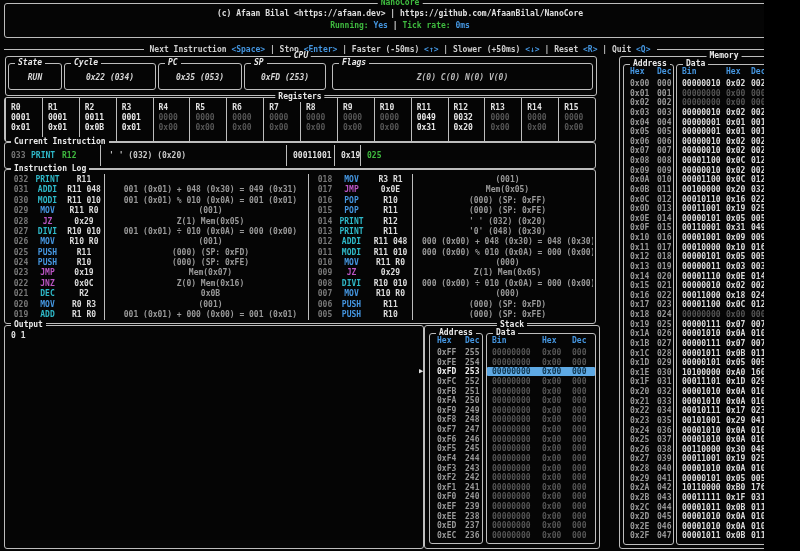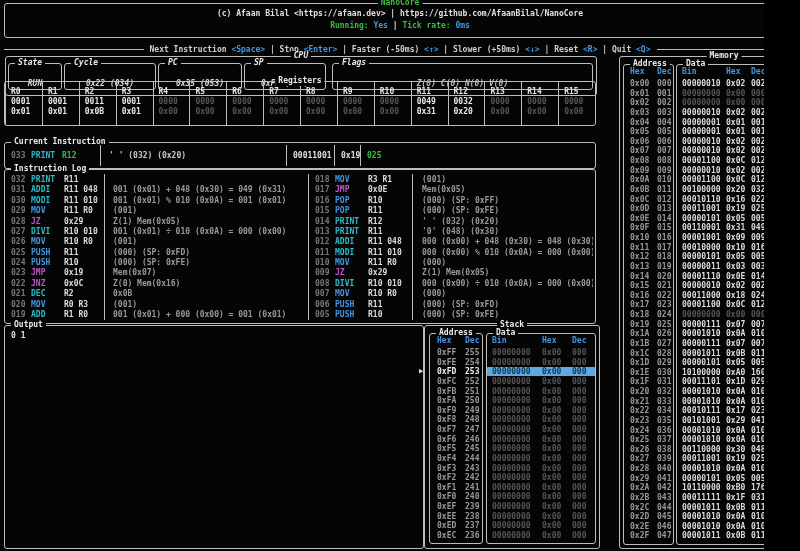--- a/index.html
+++ b/index.html
@@ -21,48 +21,48 @@
 
   
   .controls{position:absolute;left:4px;top:43px;width:792px;height:13px;display:flex;align-items:center;gap:6px;}
   .controls .rule{flex:1;border-top:1px solid #bdbdbd;height:0;}
   .c-item .c-key{color:#4596e0;}
   .c-sep{color:#cfcfcf;}
 
   
   .cpu-box{left:5px;top:56px;width:590px;height:38px;font-style:italic;}
   .sb{position:absolute;top:6px;height:25px;border:1px solid #bdbdbd;border-radius:3px;}
-  .sb .val{text-align:center;margin-top:15px;line-height:10px;color:#d8d8d8;}
+  .sb .val{text-align:center;margin-top:9px;line-height:10px;color:#d8d8d8;}
   .sb-state{left:2px;width:52px;} .sb-cycle{left:58px;width:90px;} .sb-pc{left:152px;width:82px;}
   .sb-sp{left:238px;width:80px;} .sb-flags{left:326px;right:3px;}
   .sb-flags .val{color:#b9b9b9;}
 
   
-  .registers-box{left:4px;top:81px;width:590px;height:43px;display:flex;}
+  .registers-box{left:4px;top:97px;width:590px;height:43px;display:flex;}
   .reg-cell{flex:1;border-left:1px solid #bdbdbd;padding:4px 0 0 5px;}
   .reg-cell:first-child{border-left:none;}
   .reg-name{line-height:11px;color:#e2e2e2;}
   .reg-dec,.reg-hex{line-height:10px;}
   .reg-dec.on,.reg-hex.on{color:#e8e8e8;}
   .reg-dec.off,.reg-hex.off{color:#565656;}
 
   
   .current-box{left:4px;top:142px;width:590px;height:25px;}
   .ci-row{display:flex;height:100%;align-items:center;}
   .vl{position:absolute;top:2px;bottom:2px;width:1px;background:#bdbdbd;}
   .ci-num{position:absolute;left:6px;color:#787878;}
   .ci-op{position:absolute;left:26px;}
   .ci-args{position:absolute;left:57px;color:#3fbb3f;}
   .ci-detail{position:absolute;left:104px;color:#c9c9c9;}
   .ci-bin{position:absolute;left:288px;color:#e2e2e2;}
   .ci-hex{position:absolute;left:336px;color:#e2e2e2;}
   .ci-dec{position:absolute;left:362px;color:#3fbb3f;}
 
   
-  .log-box{left:4px;top:169px;width:590px;height:153px;}
+  .log-box{left:4px;top:169px;width:590px;height:153px;text-align:center;}
   .log-col{position:absolute;top:5px;bottom:4px;display:flex;flex-direction:column;justify-content:space-between;}
   .log-col.L{left:0;width:303px;}
   .log-col.R{left:304px;right:2px;}
   .log-row{display:flex;height:9px;line-height:9px;padding-left:6px;}
   .log-num{width:20px;color:#787878;}
   .log-op{width:33px;}
   .log-col.L .log-args{width:40px;color:#dcdcdc;}
   .log-col.R .log-args{width:45px;color:#dcdcdc;}
   .log-detail{flex:1;padding-left:9px;color:#9a9a9a;white-space:nowrap;overflow:hidden;}
   .log-vl1{left:99px;} .log-vl2{left:303px;} .log-vl3{left:407px;}

